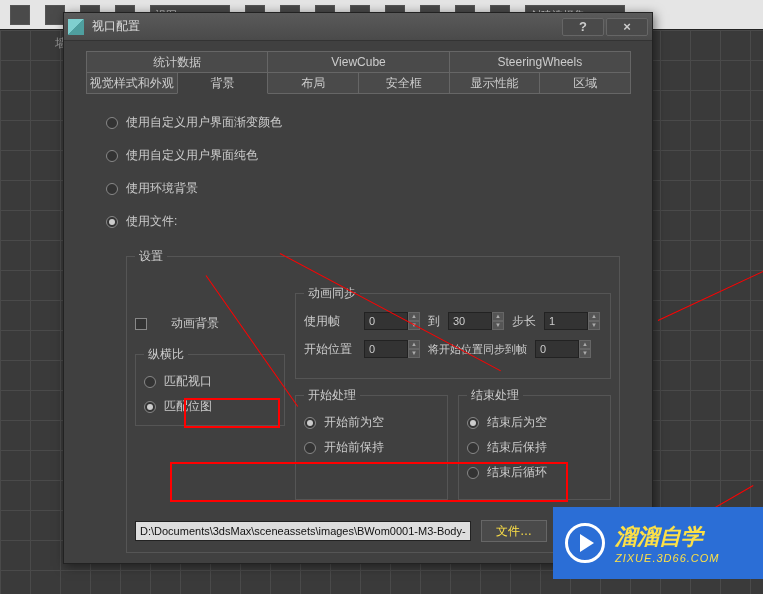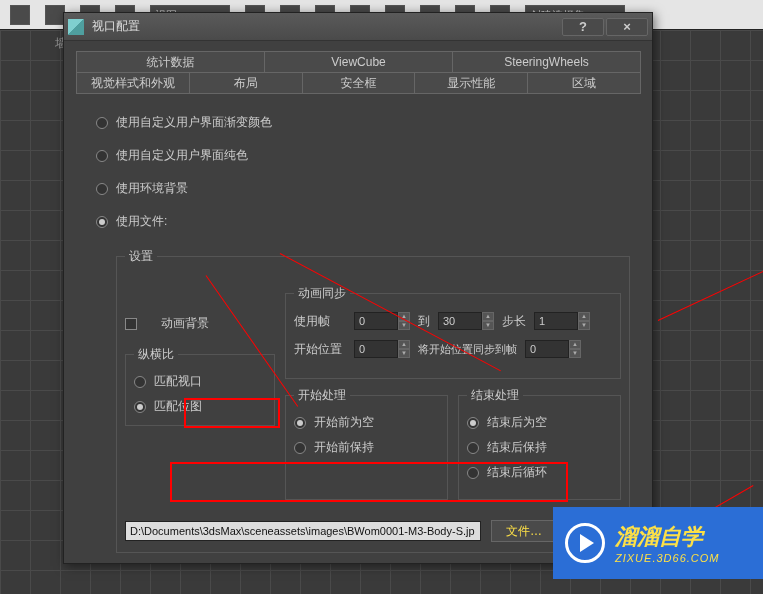--- a/index.html
+++ b/index.html
@@ -104,21 +104,21 @@
       margin-left: 2px;
       display: flex;
       align-items: center;
       justify-content: center;
       color: #ccc;
       font-size: 13px;
       font-weight: bold;
     }
     
     .dialog-body {
-      padding: 10px 12px;
+      padding: 10px 22px;
     }
     
     
     .tabs-row {
       display: flex;
       gap: 0;
     }
     .tabs-row.row1 .tab { flex: 1; }
     .tabs-row.row2 .tab { flex: 1; }
     .tab {
@@ -360,20 +360,21 @@
 
   <div class="dialog-body">
 
     <div class="tabs-row row1">
       <div class="tab">统计数据</div>
       <div class="tab">ViewCube</div>
       <div class="tab">SteeringWheels</div>
     </div>
     <div class="tabs-row row2">
       <div class="tab">视觉样式和外观</div>
+      <div class="tab active">背景</div>
       <div class="tab">布局</div>
       <div class="tab">安全框</div>
       <div class="tab">显示性能</div>
       <div class="tab">区域</div>
     </div>
 
     <div class="content">
 
       <div class="radio-option">
         <div class="radio"></div>

